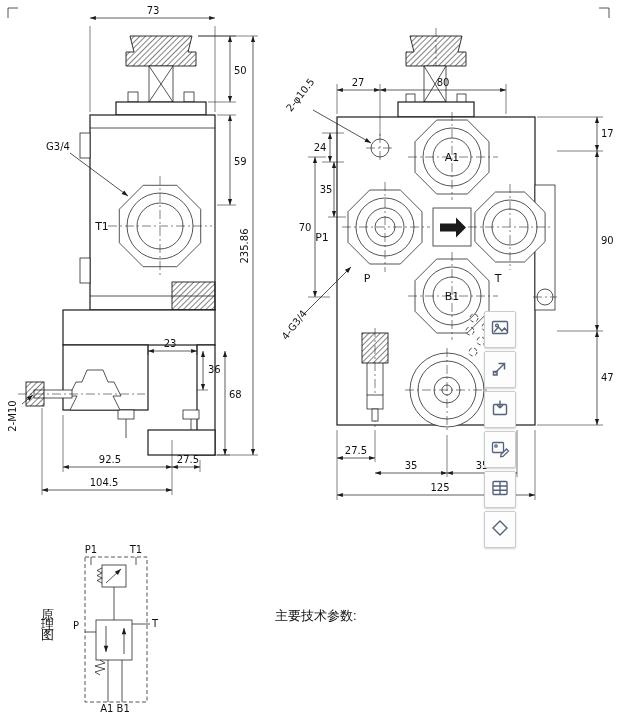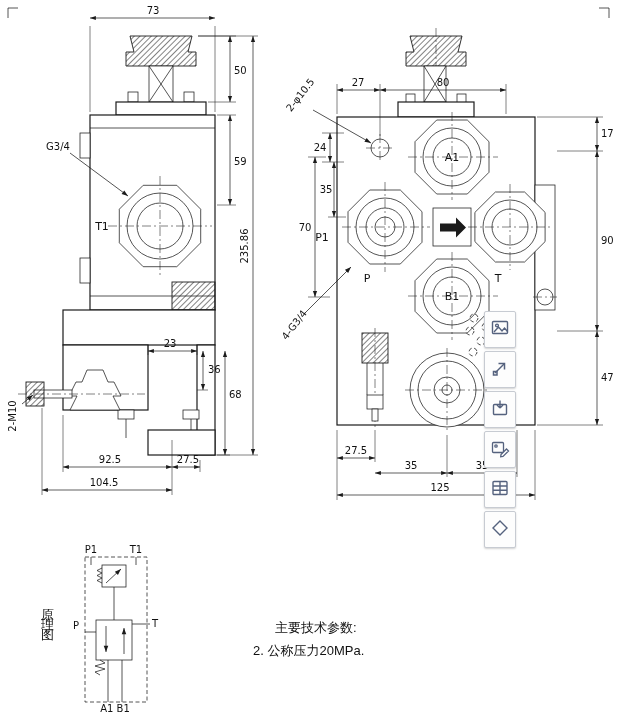--- a/index.html
+++ b/index.html
@@ -285,22 +285,21 @@
     <text class="dt" x="136" y="553" text-anchor="middle">T1</text>
     <text class="dt" x="76" y="629" text-anchor="middle">P</text>
     <text class="dt" x="155" y="627" text-anchor="middle">T</text>
     <text class="dt" x="115" y="712" text-anchor="middle">A1 B1</text>
   </g>
 </svg>
 
 <div class="v-title">原理图</div>
 
 <div class="notes">
-  <div style="padding-left:22px;margin-top:12px;">主要技术参数:</div>
-  <div>2. 公称压力20MPa.</div>
+  <div style="padding-left:22px;">主要技术参数:</div>
 </div>
 
 <div class="toolbar">
   <button class="tb-btn" title="">
     <span>
       <svg width="20" height="20" viewBox="0 0 20 20" fill="none" stroke="#55627e" stroke-width="1.4">
         <rect x="2.5" y="3.5" width="15" height="12" rx="1"></rect>
         <circle cx="7" cy="7.5" r="1.4"></circle>
         <path d="M4,14 l4.5,-5 3.5,4 2.5,-3 3,3.5"></path>
       </svg>

